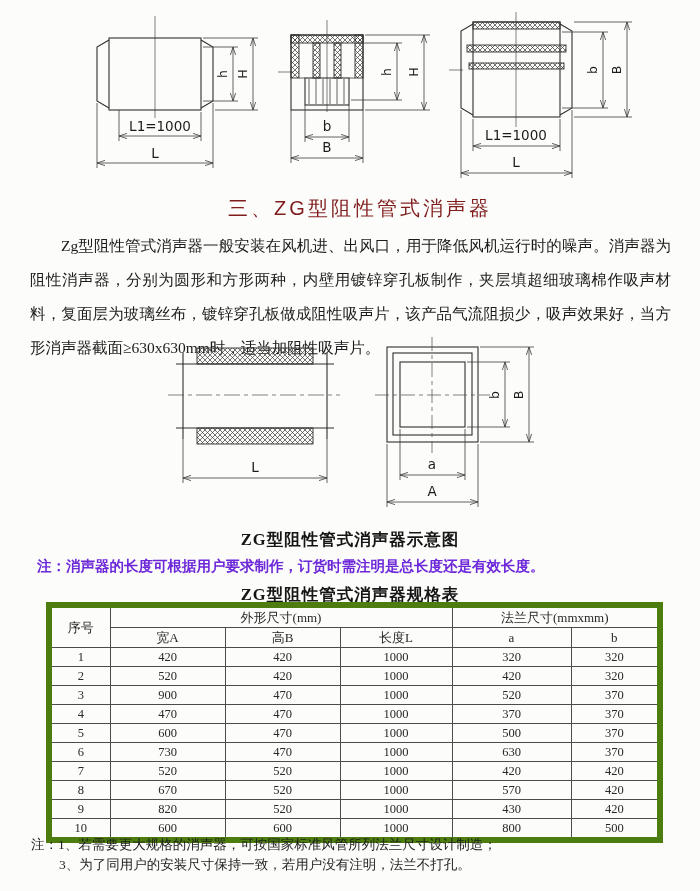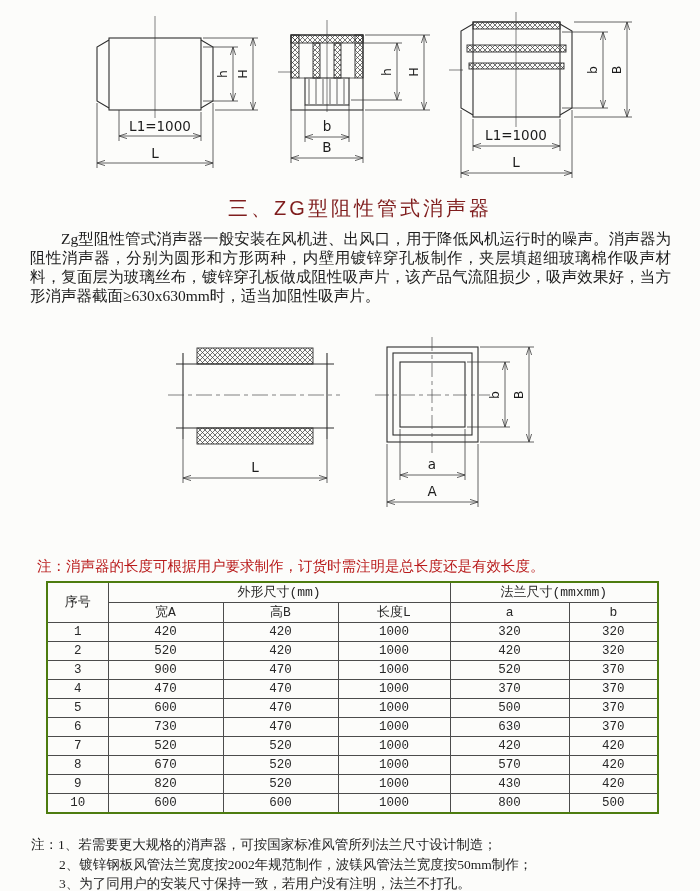--- a/index.html
+++ b/index.html
@@ -3,29 +3,29 @@
 <meta charset="utf-8">
 <style>
   html,body{margin:0;padding:0;background:#e8e8e8;}
   .page{position:relative;width:700px;height:891px;margin:0 auto;background:#fcfcfa;
         font-family:"Liberation Serif",serif;color:#222;overflow:hidden;}
   .page svg{position:absolute;left:0;}
   .sec-title{position:absolute;top:195px;left:10px;width:100%;text-align:center;
         font-family:"Liberation Sans",sans-serif;font-weight:normal;font-size:20px;
         letter-spacing:3px;color:#7f1d1d;}
   .para{position:absolute;top:229px;left:30px;width:641px;font-size:15.5px;
-        line-height:19px;text-align:justify;text-indent:2em;color:#1b1b1b;}
+        line-height:34px;text-align:justify;text-indent:2em;color:#1b1b1b;}
   .caption{position:absolute;top:529px;left:0;width:100%;text-align:center;
         font-size:16.5px;font-weight:600;letter-spacing:1px;color:#151515;}
-  .note{position:absolute;top:557px;left:37px;font-size:14.5px;color:#b91c1c;}
+  .note{position:absolute;top:557px;left:37px;font-size:14.5px;color:#6d28d9;font-weight:bold;}
   .tbl-title{position:absolute;top:584px;left:0;width:100%;text-align:center;
         font-size:16.5px;font-weight:600;letter-spacing:1px;color:#151515;}
-  table.spec{position:absolute;top:581px;left:46px;width:611px;border-collapse:collapse;
-        table-layout:fixed;font-family:Liberation Mono, monospace;font-size:12.5px;color:#282828;
-        border:2px solid #4d7c0f;}
+  table.spec{position:absolute;top:602px;left:46px;width:611px;border-collapse:collapse;
+        table-layout:fixed;font-family:Liberation Serif, serif;font-size:12.5px;color:#282828;
+        border:6px solid #4d7c0f;}
   .spec th,.spec td{border:1px solid #4c4c4c;text-align:center;padding:0;
         font-weight:normal;height:18px;line-height:18px;background:#fcfcfa;}
   .spec thead th{font-size:13px;height:19px;line-height:19px;}
   .fnotes{position:absolute;top:835px;left:31px;font-size:13.5px;line-height:19.5px;color:#1d1d1d;}
   .fnotes .ind{margin-left:28px;}
   
   .ol{stroke:#2e2e2e;stroke-width:1.1;fill:none;}
   .tl{stroke:#3e3e3e;stroke-width:0.8;fill:none;}
   .cl{stroke:#4a4a4a;stroke-width:0.7;fill:none;}
   .hx{stroke:#2e2e2e;stroke-width:0.9;}
@@ -199,20 +199,21 @@
       </g>
       <g>
         <path class="tl" d="M387,119 V182 M478,119 V182"></path>
         <line class="tl" x1="387" y1="177" x2="478" y2="177"></line>
         <path class="tl" d="M395,174.4 L387,177 L395,179.6 M470,174.4 L478,177 L470,179.6"></path>
         <text class="dim big" x="432" y="171">A</text>
       </g>
     </g>
   </svg>
 
+  <div class="caption">ZG型阻性管式消声器示意图</div>
   <div class="note">注：消声器的长度可根据用户要求制作，订货时需注明是总长度还是有效长度。</div>
   <div class="tbl-title">ZG型阻性管式消声器规格表</div>
 
   <table class="spec">
     <colgroup>
       <col style="width:61px">
         <col style="width:115px">
         <col style="width:115px">
       <col style="width:112px">
         <col style="width:119px">
@@ -311,17 +312,16 @@
           <td>600</td>
           <td>1000</td>
           <td>800</td>
           <td>500</td>
       </tr>
     </tbody>
   </table>
 
   <div class="fnotes">
     <div>注：1、若需要更大规格的消声器，可按国家标准风管所列法兰尺寸设计制造；</div>
-    <div class="ind">2、镀锌钢板风管法兰宽度按2002年规范制作，波镁风管法兰宽度按50mm制作；</div>
     <div class="ind">3、为了同用户的安装尺寸保持一致，若用户没有注明，法兰不打孔。</div>
   </div>
 
 </div>
 
 </body></html>

